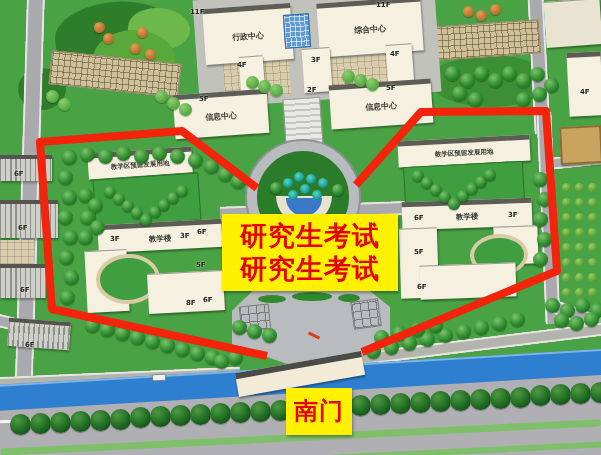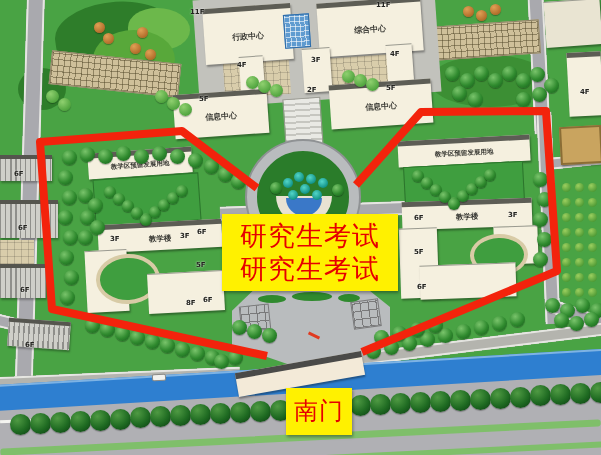--- a/index.html
+++ b/index.html
@@ -57,21 +57,21 @@
   .tree.orch{width:9px;height:9px;background:radial-gradient(circle at 35% 30%,#9ccf5f,#4e9a35 75%);box-shadow:none;}
   .tree.palm{width:10px;height:10px;background:radial-gradient(circle at 40% 35%,#53d6c8,#0e8f84 75%);box-shadow:none;}
   .tree.orange{width:11px;height:11px;background:radial-gradient(circle at 35% 30%,#e0a055,#b06a28 75%);}
   .tree.light{width:13px;height:13px;background:radial-gradient(circle at 35% 30%,#8fd06f,#4da23c 75%);}
   .tree.v{width:12px;height:12px;}
   
   .flabel{position:absolute;font-size:7px;font-weight:bold;color:#23231f;
           text-shadow:0 0 2px rgba(255,255,255,.9);z-index:6;}
   .notice{position:absolute;display:flex;flex-direction:column;align-items:center;justify-content:center;
           z-index:9;box-shadow:1px 2px 3px rgba(0,0,0,.35);}
-  .notice .l1,.notice .l2{font-weight:normal;line-height:1.22;letter-spacing:1px;white-space:nowrap;}
+  .notice .l1,.notice .l2{font-weight:bold;line-height:1.22;letter-spacing:1px;white-space:nowrap;}
   #redline{position:absolute;left:0;top:0;z-index:8;pointer-events:none;}
   .boat{position:absolute;background:#f2f2ee;border:1px solid #8a8a86;border-radius:2px;}
   .redmark{position:absolute;background:#e03a20;}
 </style>
 </head>
 <body>
 
 <div id="map">
 
   <div class="blob" style="left:55px;top:2px;width:120px;height:66px;transform:rotate(-8deg);"></div>

